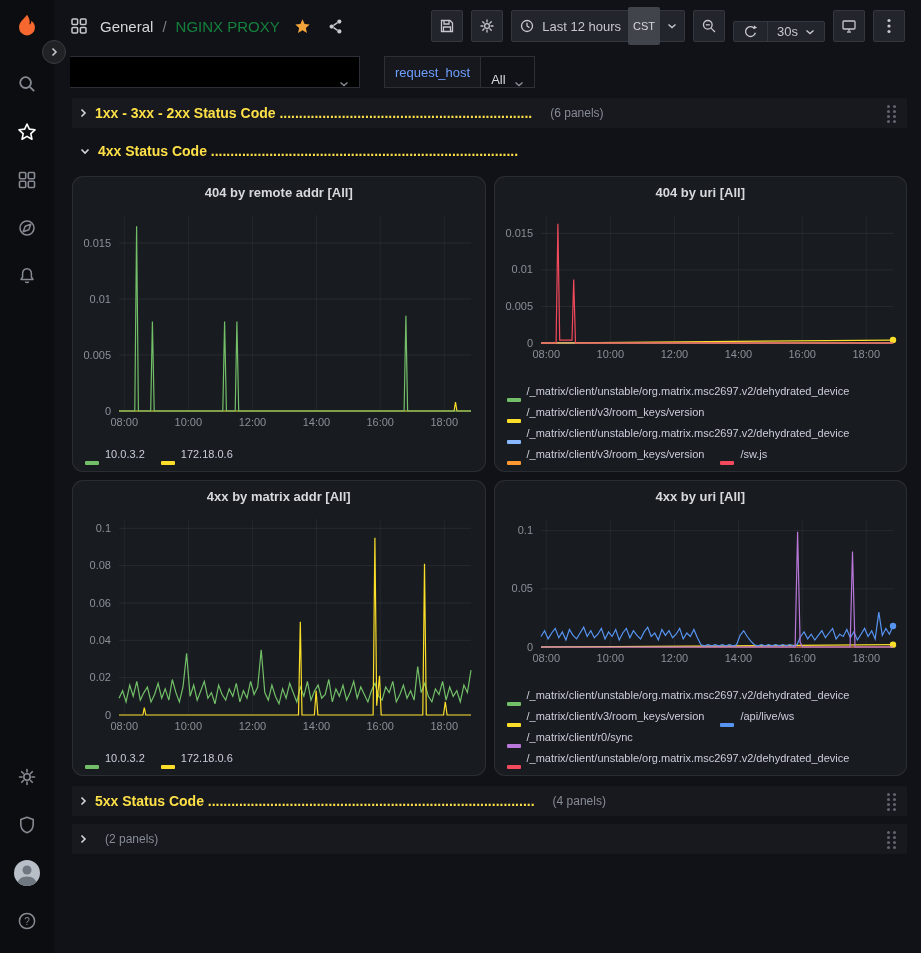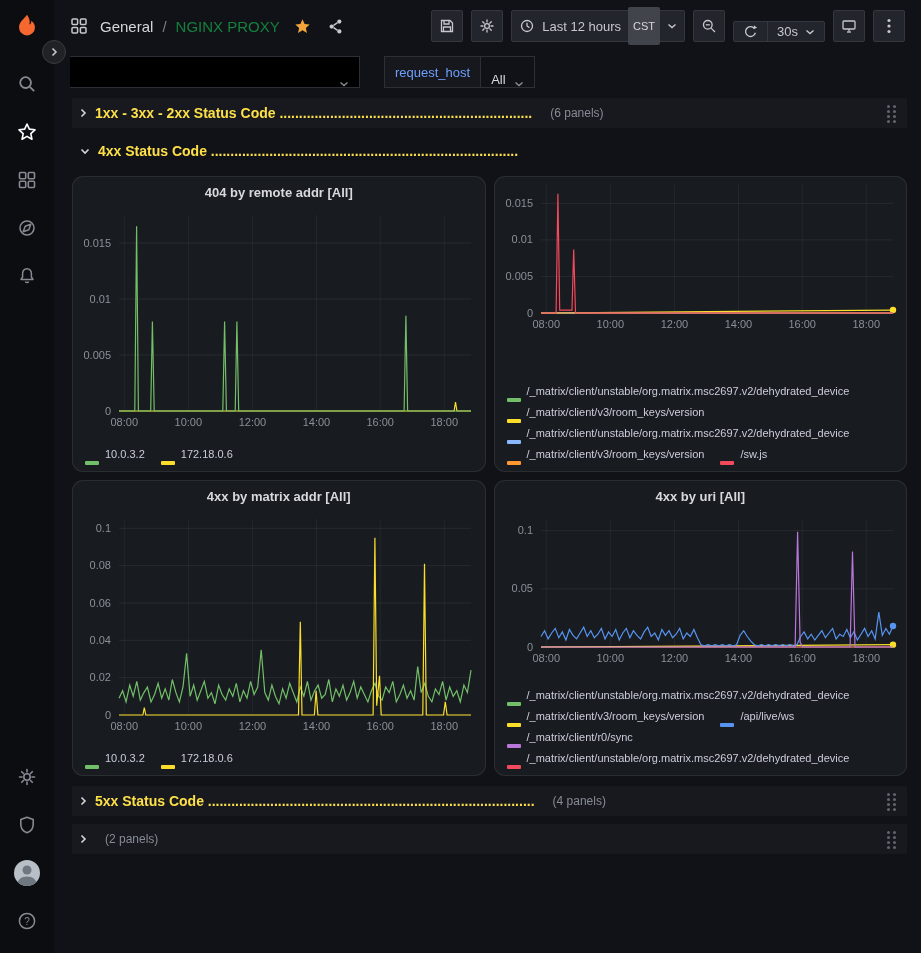--- a/index.html
+++ b/index.html
@@ -316,20 +316,21 @@
                 <span class="sw" style="background: rgb(115, 191, 105);"></span>
                 <span>10.0.3.2</span>
               </span>
               <span class="li">
                 <span class="sw" style="background: rgb(250, 222, 42);"></span>
                 <span>172.18.0.6</span>
               </span>
             </div>
         </div>
         <div class="panel">
+          <div class="panel-title">404 by uri [All]</div>
           <div class="chart" style="height: 156px;"><svg width="412" height="156">
                 <line x1="51.28" y1="8" x2="51.28" y2="136" stroke="rgba(204,204,220,0.07)"></line>
                 <line x1="115.34400000000001" y1="8" x2="115.34400000000001" y2="136" stroke="rgba(204,204,220,0.07)"></line>
                 <line x1="179.40800000000002" y1="8" x2="179.40800000000002" y2="136" stroke="rgba(204,204,220,0.07)"></line>
                 <line x1="243.472" y1="8" x2="243.472" y2="136" stroke="rgba(204,204,220,0.07)"></line>
                 <line x1="307.18399999999997" y1="8" x2="307.18399999999997" y2="136" stroke="rgba(204,204,220,0.07)"></line>
                 <line x1="371.248" y1="8" x2="371.248" y2="136" stroke="rgba(204,204,220,0.07)"></line>
                 <line x1="46" y1="136" x2="398" y2="136" stroke="rgba(204,204,220,0.09)"></line>
                 <text x="38" y="139.5" text-anchor="end" fill="#8b8f98" font-size="11">0</text>
                 <line x1="46" y1="99.42857142857143" x2="398" y2="99.42857142857143" stroke="rgba(204,204,220,0.09)"></line>

